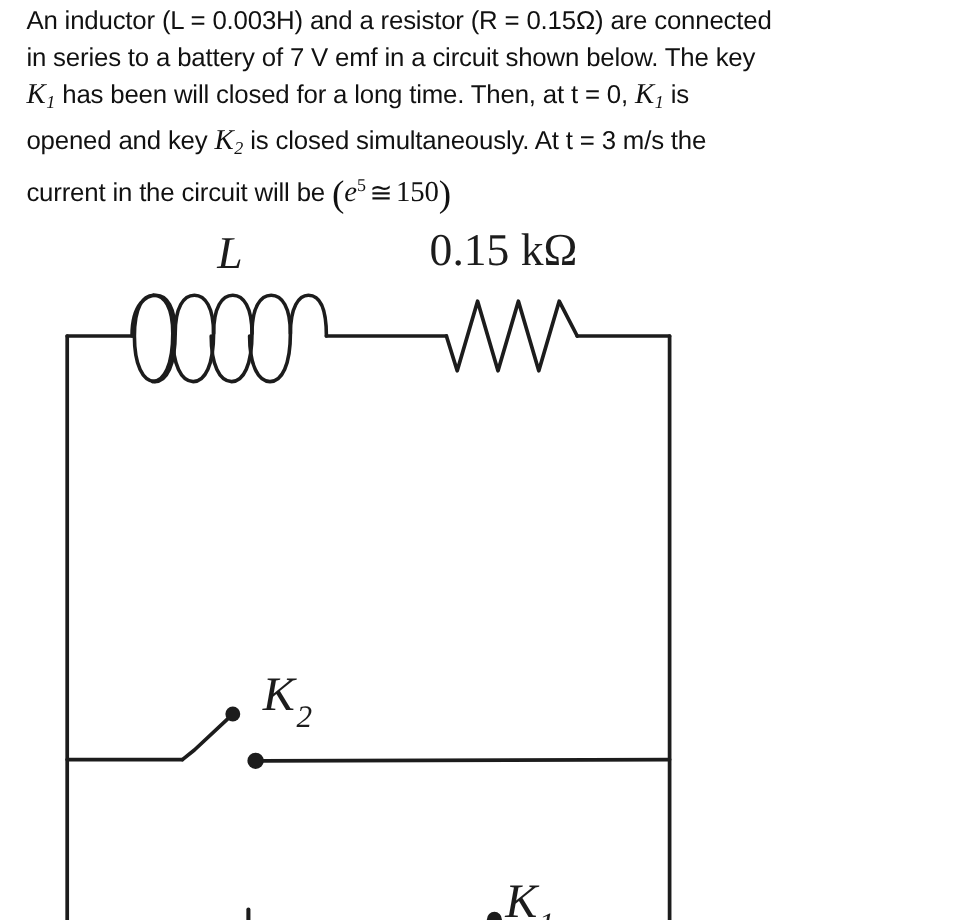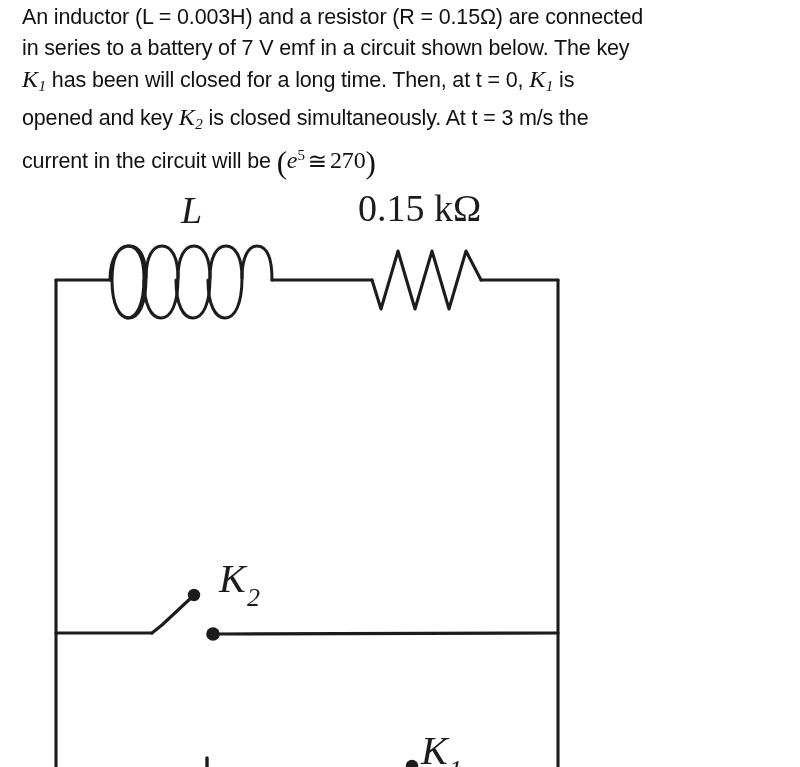--- a/index.html
+++ b/index.html
@@ -107,21 +107,21 @@
 
     <span class="qline">
       <span class="math"><span>K</span><span class="sub">1</span></span><span> has been will closed for a long time. Then, at t = 0, </span><span class="math"><span>K</span><span class="sub">1</span></span><span> is</span>
     </span>
 
     <span class="qline">
       <span>opened and key </span><span class="math"><span>K</span><span class="sub">2</span></span><span> is closed simultaneously. At t = 3 m/s the</span>
     </span>
 
     <span class="qline">
-      <span>current in the circuit will be </span><span class="mathparen">(</span><span class="math">e</span><span class="sup">5</span><span class="cong">≅</span><span class="math-up">270</span><span class="mathparen">)</span>
+      <span>current in the circuit will be </span><span class="mathparen">(</span><span class="math">e</span><span class="sup">5</span><span class="cong">≅</span><span class="math-up">150</span><span class="mathparen">)</span>
     </span>
 
   </div>
 
   <div class="figure">
     <svg width="800" height="589" viewBox="0 0 800 589" xmlns="http://www.w3.org/2000/svg">
 
       <g fill="none" stroke="#1c1c1c" stroke-width="3.1" stroke-linecap="round" stroke-linejoin="round">
 
         <path d="M 56 102 L 110 102"></path>

